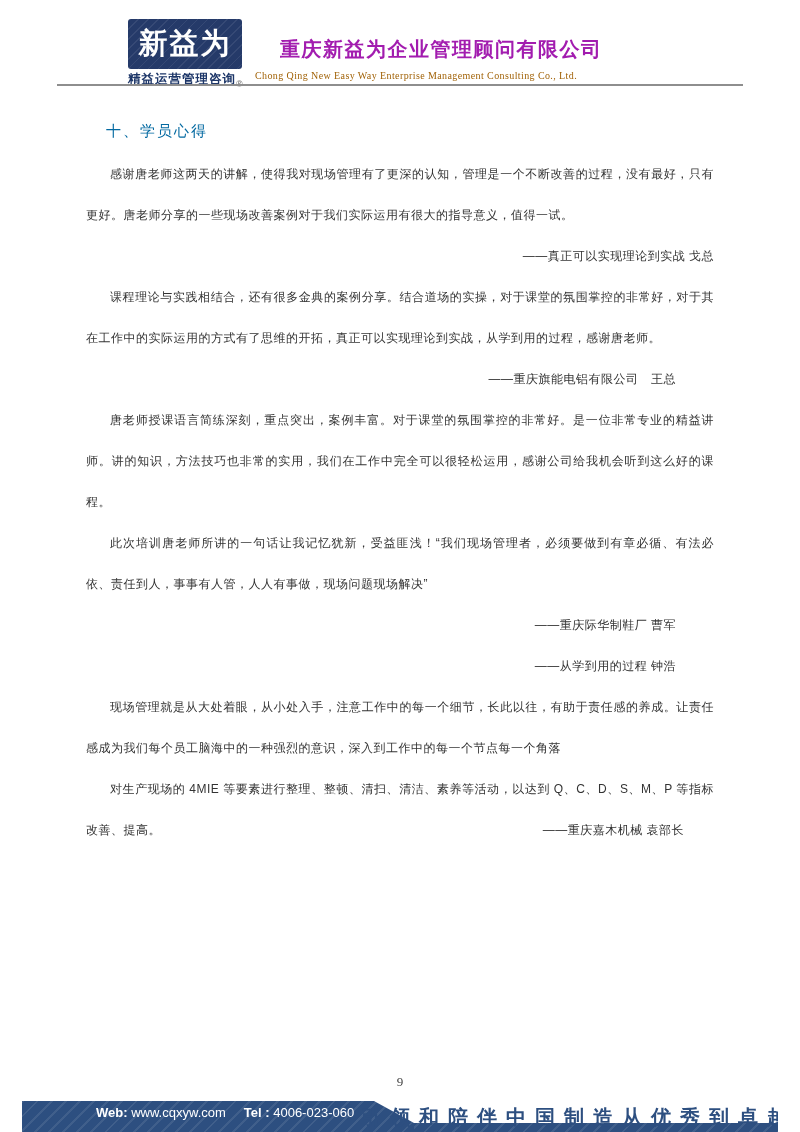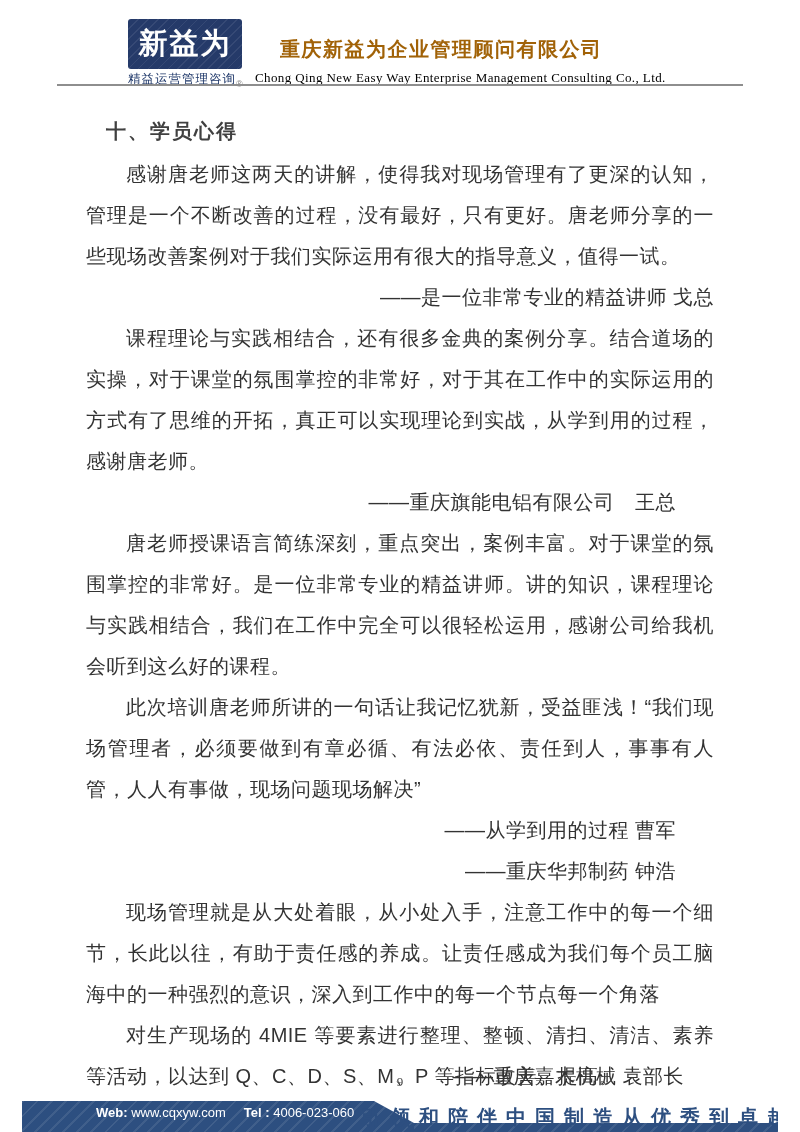--- a/index.html
+++ b/index.html
@@ -27,46 +27,46 @@
     width: 114px; height: 50px;
     background: #253a69;
     background-image: repeating-linear-gradient(135deg, rgba(255,255,255,0.08) 0 1px, transparent 1px 7px);
     border-radius: 3px;
     color: #ffffff;
     display: flex; align-items: center; justify-content: center;
     font-size: 29px; font-weight: bold; letter-spacing: 2px;
   }
   .logo-sub {
     margin-top: 2px;
-    color: #1d3668; font-weight: normal; font-size: 12.5px;
+    color: #1d3668; font-weight: bold; font-size: 12.5px;
     letter-spacing: 1px; white-space: nowrap;
   }
   .logo-reg { font-size: 9px; color: #8a8a8a; vertical-align: sub; }
   .company-block { position: absolute; left: 233px; top: 30px; }
   .company-cn {
     margin-left: 25px;
-    font-size: 20px; font-weight: bold; color: #a16207; letter-spacing: 1.5px;
+    font-size: 20px; font-weight: bold; color: #a21caf; letter-spacing: 1.5px;
   }
   .company-en {
     margin-top: 7px;
     font-family: "Liberation Serif", "DejaVu Serif", serif;
-    font-size: 13px; color: #000000; letter-spacing: 0.4px;
+    font-size: 10px; color: #a16207; letter-spacing: 0.4px;
   }
 
   
   .section-title {
     margin: 24px 64px 10px 84px;
-    color: #404040; font-size: 20px; font-weight: bold;
+    color: #0369a1; font-size: 15px; font-weight: normal;
     letter-spacing: 2px; line-height: 26px;
   }
 
   
   .content {
     margin: 8px 64px 0 64px;
-    font-size: 20px; line-height: 41px;
+    font-size: 12px; line-height: 41px;
     color: #333333;
   }
   .para {
     text-align: justify;
     text-indent: 2em;
     letter-spacing: 0.5px;
   }
   .attr { text-align: right; letter-spacing: 0.5px; }
   .attr.inset { padding-right: 38px; }
   .para7-wrap { position: relative; }
@@ -126,31 +126,31 @@
       <div class="company-en">Chong Qing New Easy Way Enterprise Management Consulting Co., Ltd.</div>
     </div>
     <div class="header-divider"></div>
   </div>
 
   <div class="section-title">十、学员心得</div>
 
   <div class="content">
 
     <div class="para">感谢唐老师这两天的讲解，使得我对现场管理有了更深的认知，管理是一个不断改善的过程，没有最好，只有更好。唐老师分享的一些现场改善案例对于我们实际运用有很大的指导意义，值得一试。</div>
-    <div class="attr">——是一位非常专业的精益讲师 戈总</div>
+    <div class="attr">——真正可以实现理论到实战 戈总</div>
 
     <div class="para">课程理论与实践相结合，还有很多金典的案例分享。结合道场的实操，对于课堂的氛围掌控的非常好，对于其在工作中的实际运用的方式有了思维的开拓，真正可以实现理论到实战，从学到用的过程，感谢唐老师。</div>
     <div class="attr inset">——重庆旗能电铝有限公司　王总</div>
 
-    <div class="para">唐老师授课语言简练深刻，重点突出，案例丰富。对于课堂的氛围掌控的非常好。是一位非常专业的精益讲师。讲的知识，课程理论与实践相结合，我们在工作中完全可以很轻松运用，感谢公司给我机会听到这么好的课程。</div>
+    <div class="para">唐老师授课语言简练深刻，重点突出，案例丰富。对于课堂的氛围掌控的非常好。是一位非常专业的精益讲师。讲的知识，方法技巧也非常的实用，我们在工作中完全可以很轻松运用，感谢公司给我机会听到这么好的课程。</div>
 
     <div class="para">此次培训唐老师所讲的一句话让我记忆犹新，受益匪浅！“我们现场管理者，必须要做到有章必循、有法必依、责任到人，事事有人管，人人有事做，现场问题现场解决”</div>
-    <div class="attr inset">——从学到用的过程 曹军</div>
+    <div class="attr inset">——重庆际华制鞋厂 曹军</div>
 
-    <div class="attr inset">——重庆华邦制药 钟浩</div>
+    <div class="attr inset">——从学到用的过程 钟浩</div>
 
     <div class="para">现场管理就是从大处着眼，从小处入手，注意工作中的每一个细节，长此以往，有助于责任感的养成。让责任感成为我们每个员工脑海中的一种强烈的意识，深入到工作中的每一个节点每一个角落</div>
 
     <div class="para7-wrap">
       <div class="para">对生产现场的 4MIE 等要素进行整理、整顿、清扫、清洁、素养等活动，以达到 Q、C、D、S、M、P 等指标改善、提高。</div>
       <div class="attr attr-abs">——重庆嘉木机械 袁部长</div>
     </div>
 
   </div>
 

